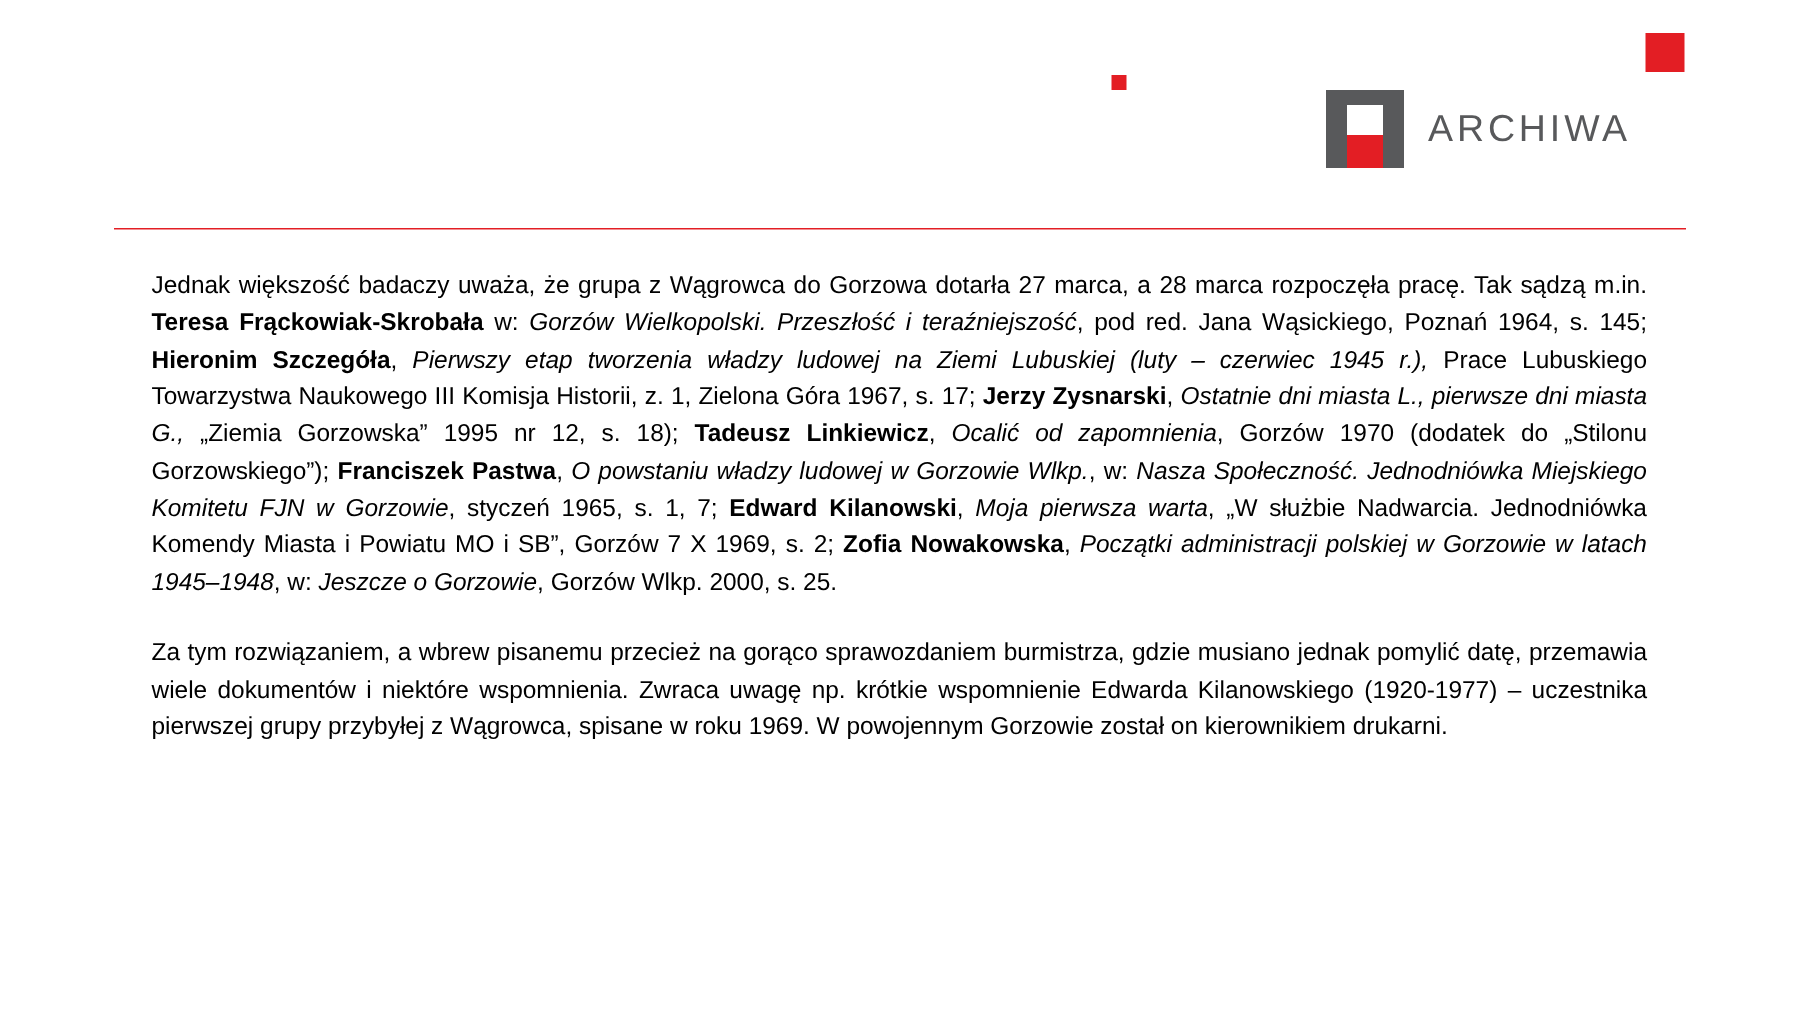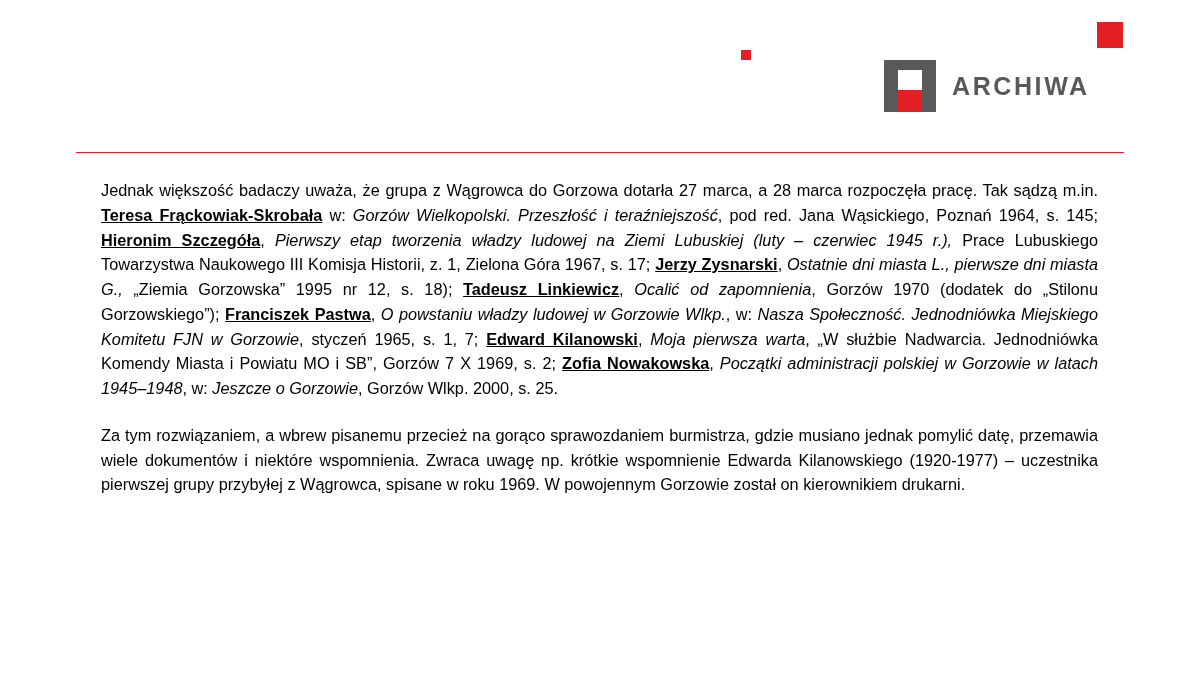--- a/index.html
+++ b/index.html
@@ -73,21 +73,21 @@
   .logo-text {
     display: flex;
     flex-direction: column;
     justify-content: center;
     line-height: 1.12;
   }
   .logo-text span {
     font-size: 25px;
     letter-spacing: 2.6px;
     color: #58595b;
-    font-weight: 700;
+    font-weight: 400;
   }
   .divider {
     position: absolute;
     top: 152px;
     left: 76px;
     width: 1048px;
     height: 0;
     border-top: 1.6px solid #e31e24;
   }
 
@@ -100,21 +100,21 @@
   }
   .para {
     font-size: 16.3px;
     line-height: 1.52;
     text-align: justify;
     text-justify: inter-word;
     margin: 0 0 22px 0;
     color: #000000;
   }
   .para:last-child { margin-bottom: 0; }
-  b { font-weight: bold; text-decoration: underline; }
+  b { font-weight: bold; }
   i { font-style: italic; }
 </style>
 </head>
 <body>
 
 <div class="header">
   <div class="red-square-large"></div>
   <div class="red-square-small"></div>
   <div class="logo">
     <div class="logo-mark">

